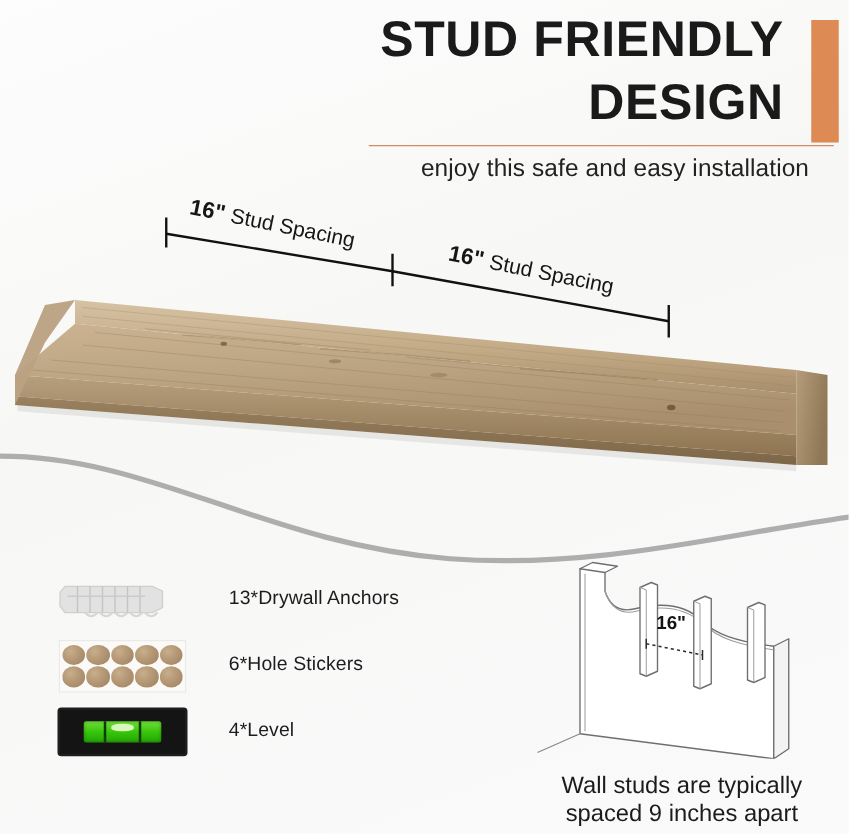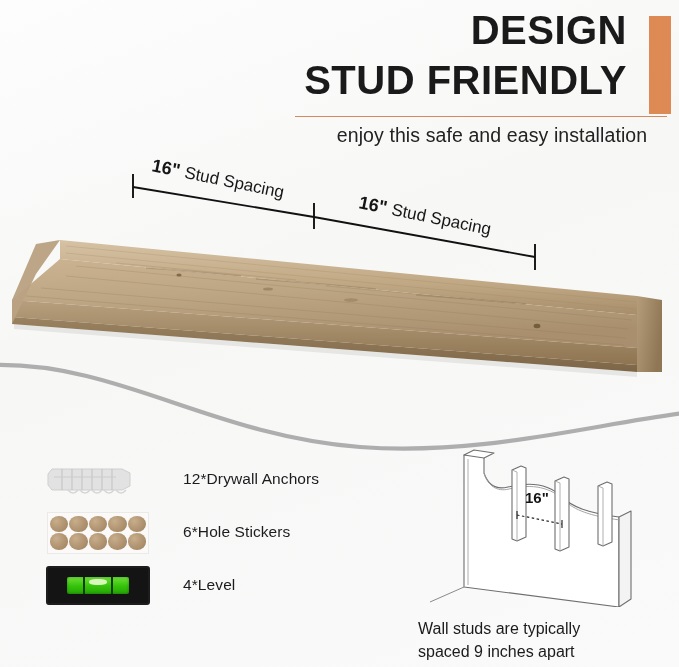--- a/index.html
+++ b/index.html
@@ -53,31 +53,31 @@
            border:2px solid #1d1d1d; border-radius:3px; display:flex; align-items:center; justify-content:center; }
   .level-vial { width:62px; height:17px; background:linear-gradient(180deg,#6fe03a 0%,#34c209 55%,#25a507 100%);
                 border-radius:2px; position:relative; box-shadow:inset 0 0 3px rgba(0,0,0,.35); }
   .level-vial:before, .level-vial:after { content:""; position:absolute; top:0; bottom:0; width:1.6px; background:#0d3b02; }
   .level-vial:before { left:16px; } .level-vial:after { right:16px; }
   .level-bub { position:absolute; left:50%; top:2px; transform:translateX(-50%);
                width:18px; height:6px; border-radius:40%; background:#d8f8bb; }
 
   
   .studdiag { position:absolute; left:412px; top:437px; width:262px; height:170px; }
-  .studcap { position:absolute; left:418px; top:617px; width:255px; 
-             font-size:16px; line-height:23px; color:#1b1b1b; }
+  .studcap { position:absolute; left:418px; top:617px; width:255px; text-align:center;
+             font-size:19px; line-height:23px; color:#1b1b1b; }
 </style>
 </head>
 <body>
 
 <div id="stage">
 
   <div class="hdr">
+    <div class="hdr-line l1">STUD FRIENDLY</div>
     <div class="hdr-line l2">DESIGN</div>
-    <div class="hdr-line l1">STUD FRIENDLY</div>
     <div class="accent-bar"></div>
   </div>
   <div class="rule"></div>
   <div class="subtitle">enjoy this safe and easy installation</div>
 
   <div class="shelf-wrap">
     <svg width="690" height="190" viewBox="0 0 690 190">
       <defs>
         <linearGradient id="topface" x1="0" y1="0" x2="0.35" y2="1">
           <stop offset="0%" stop-color="#cbb392"></stop>
@@ -188,21 +188,21 @@
           <g fill="none" stroke="#d6d6d6" stroke-width="1.6">
             <path d="M30,34 q5,6 10,0"></path>
               <path d="M42,34 q5,6 10,0"></path>
             <path d="M54,34 q5,6 10,0"></path>
               <path d="M66,34 q5,6 10,0"></path>
               <path d="M78,34 q5,6 10,0"></path>
           </g>
           <path d="M16,21 L78,21" stroke="#cbcbcb" stroke-width="1.2" fill="none"></path>
         </svg>
       </div>
-      <div class="part-lbl">12*Drywall Anchors</div>
+      <div class="part-lbl">13*Drywall Anchors</div>
     </div>
 
 
     <div class="part-row">
       <div class="part-ico">
         <div class="stickers">
           <div class="sticker"></div>
           <div class="sticker"></div>
           <div class="sticker"></div>
           <div class="sticker"></div>

